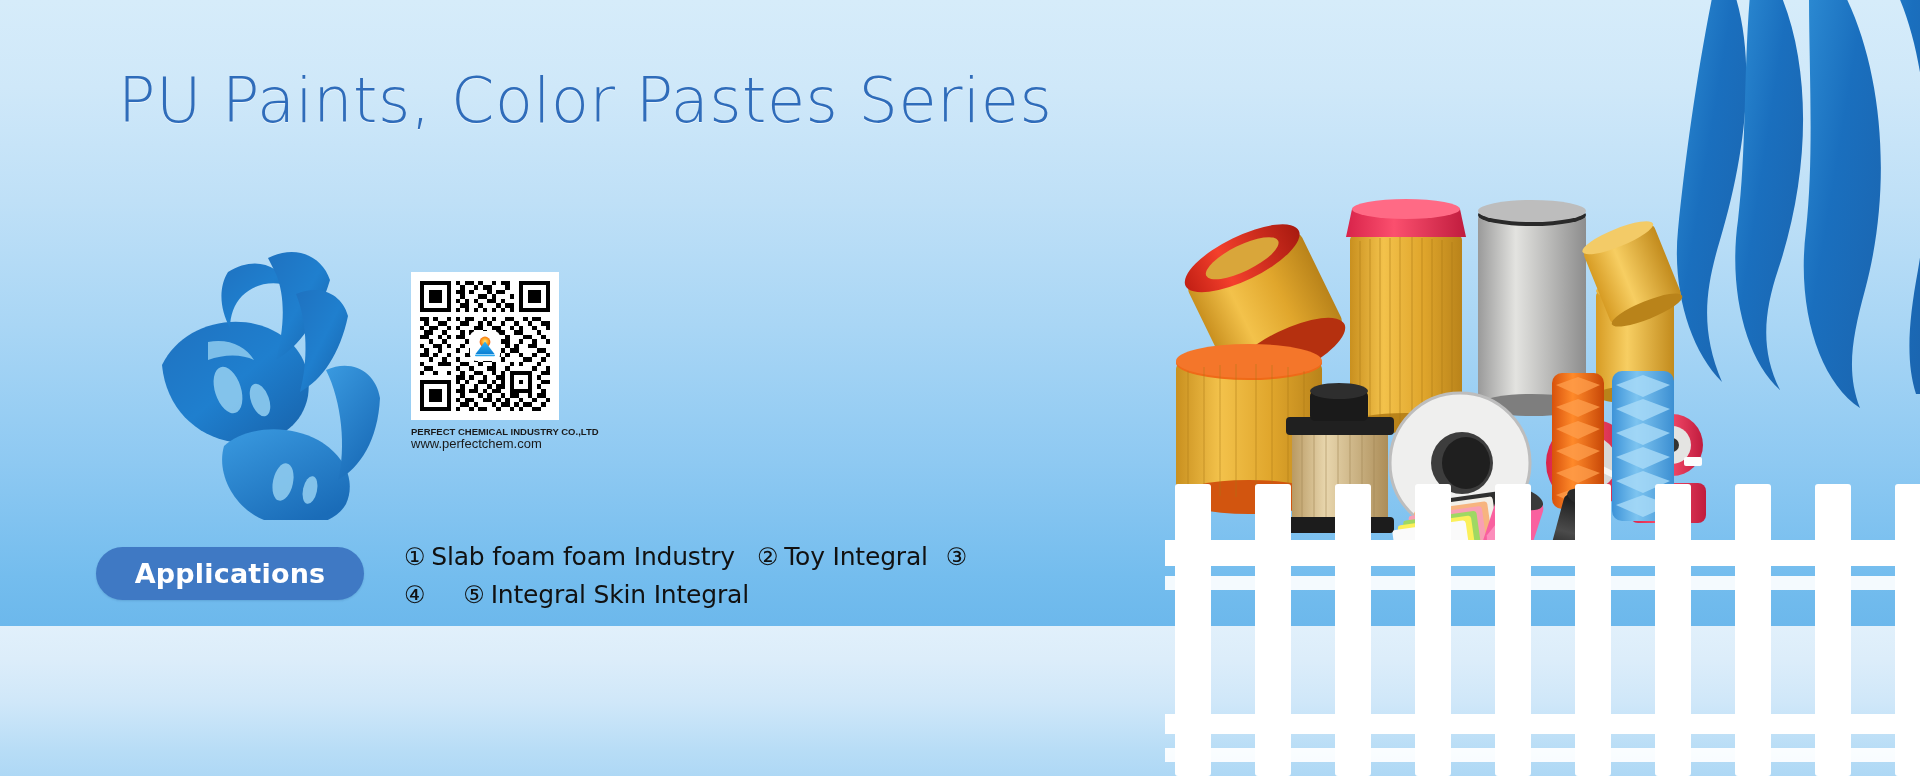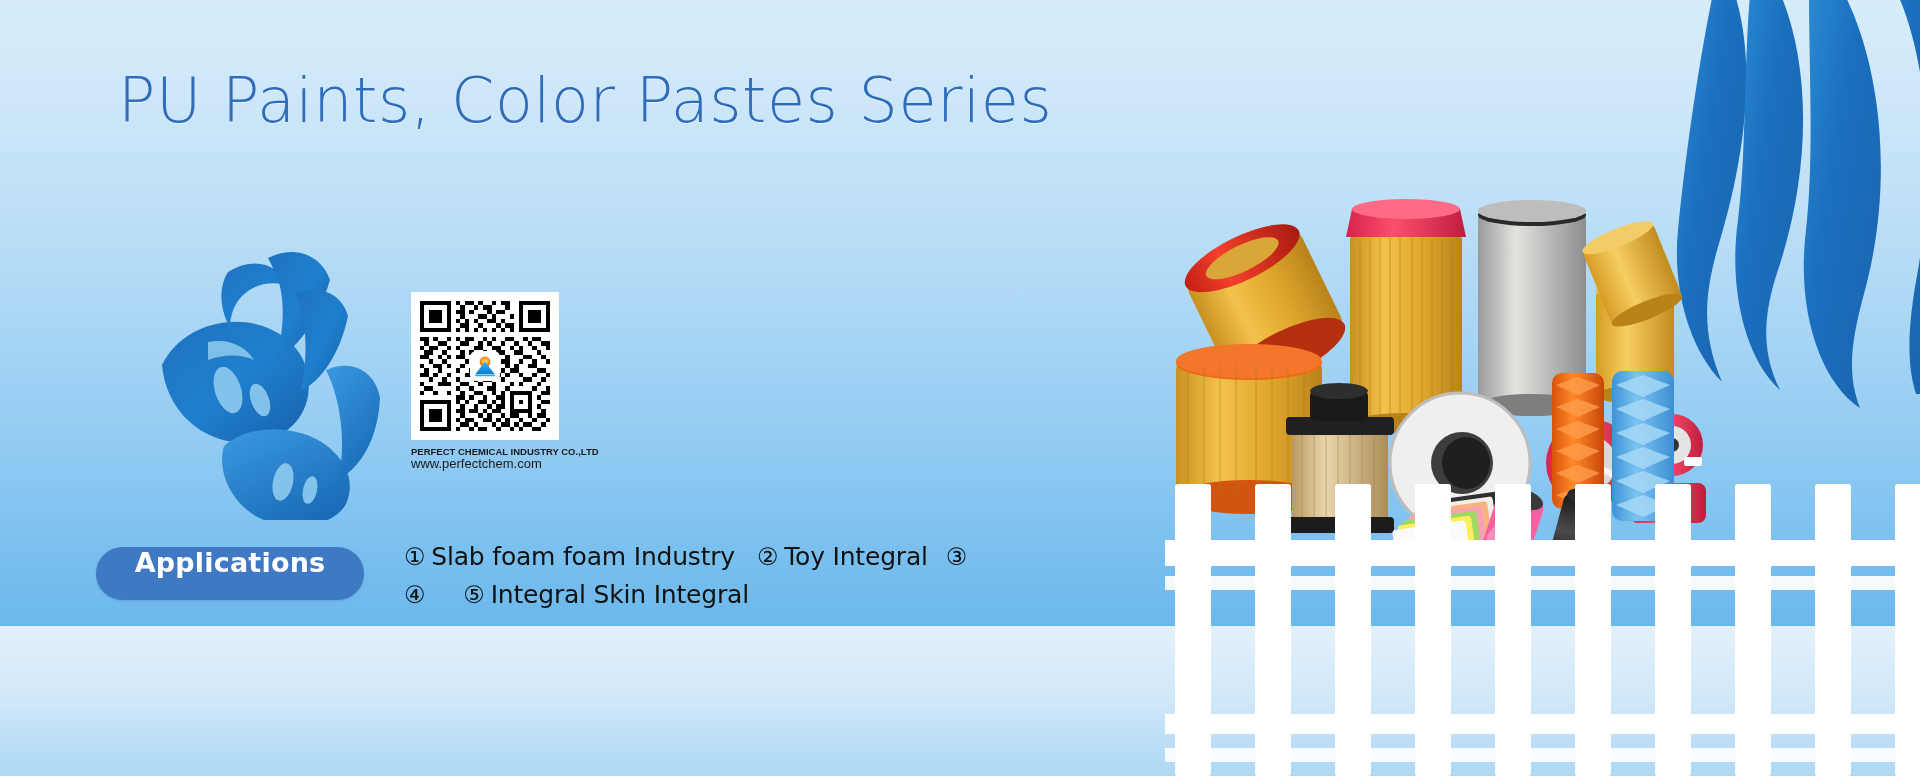--- a/index.html
+++ b/index.html
@@ -76,21 +76,21 @@
     right: 0px;
     top: -10px;
     width: 260px;
     height: 420px;
   }
 
   
   .qr-wrap {
     position: absolute;
     left: 411px;
-    top: 292px;
+    top: 272px;
     width: 148px;
   }
   .qr-card {
     width: 148px;
     height: 148px;
     background: #ffffff;
     padding: 0;
     position: relative;
     box-sizing: border-box;
   }
@@ -148,21 +148,21 @@
   
   .app-pill {
     position: absolute;
     left: 96px;
     top: 547px;
     width: 268px;
     height: 53px;
     border-radius: 27px;
     background: #3f79c4;
     display: flex;
-    align-items: flex-start;
+    align-items: center;
     justify-content: center;
     box-shadow: 0 1px 2px rgba(30,70,130,0.18);
   }
   .app-pill-label {
     color: #ffffff;
     font-family: "DejaVu Sans", sans-serif;
     font-size: 27px;
     font-weight: 700;
     letter-spacing: 0.2px;
   }

